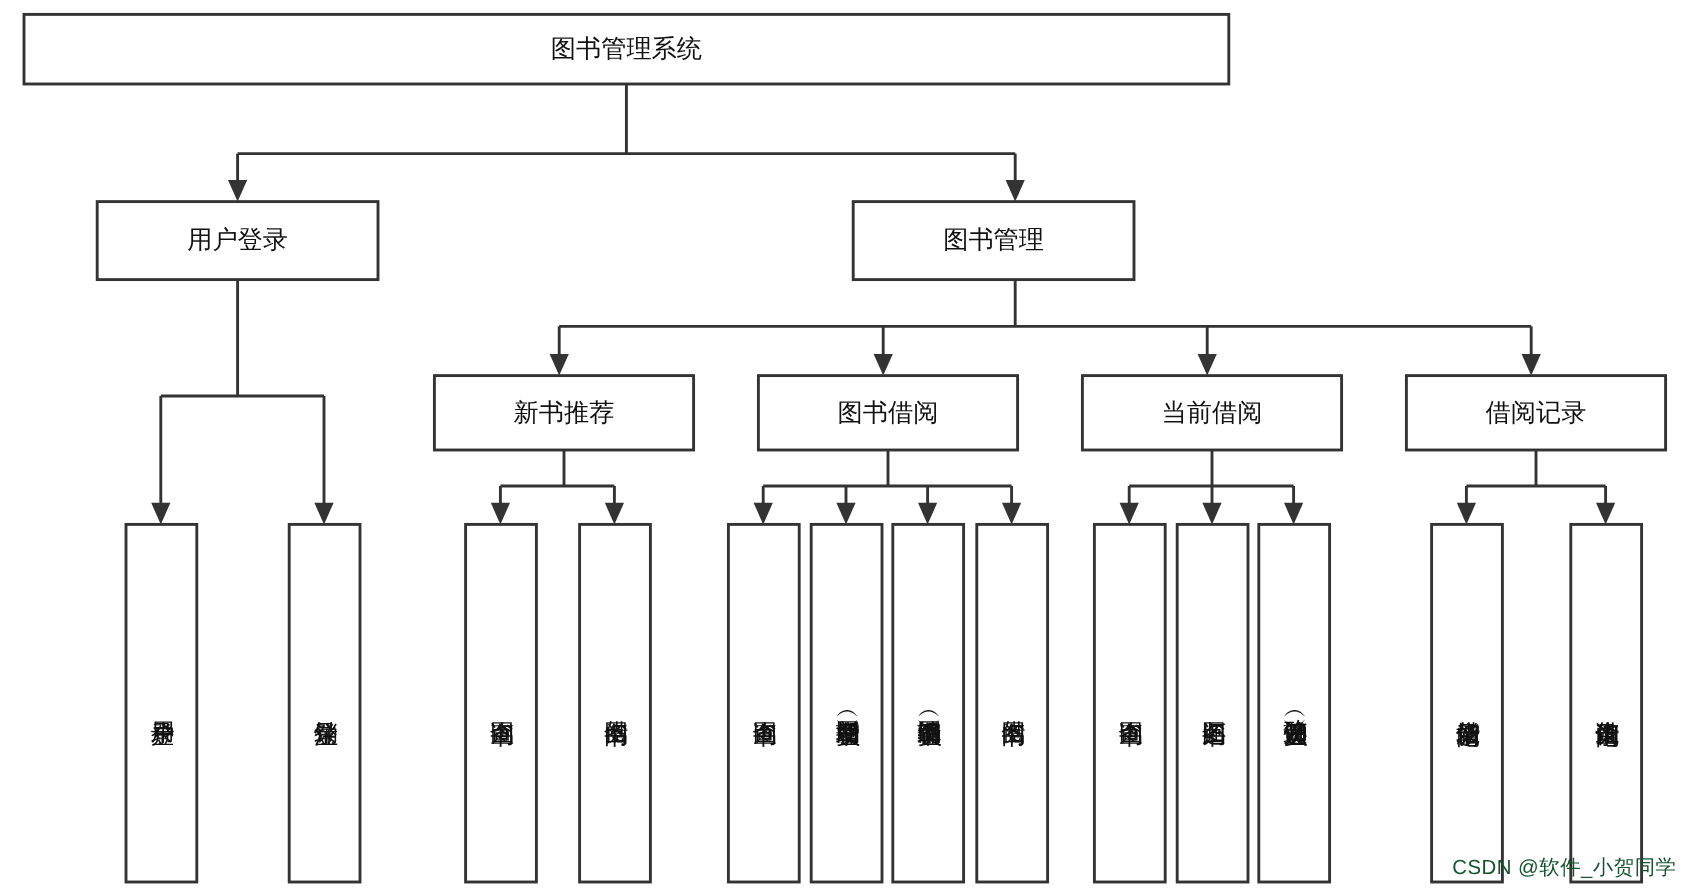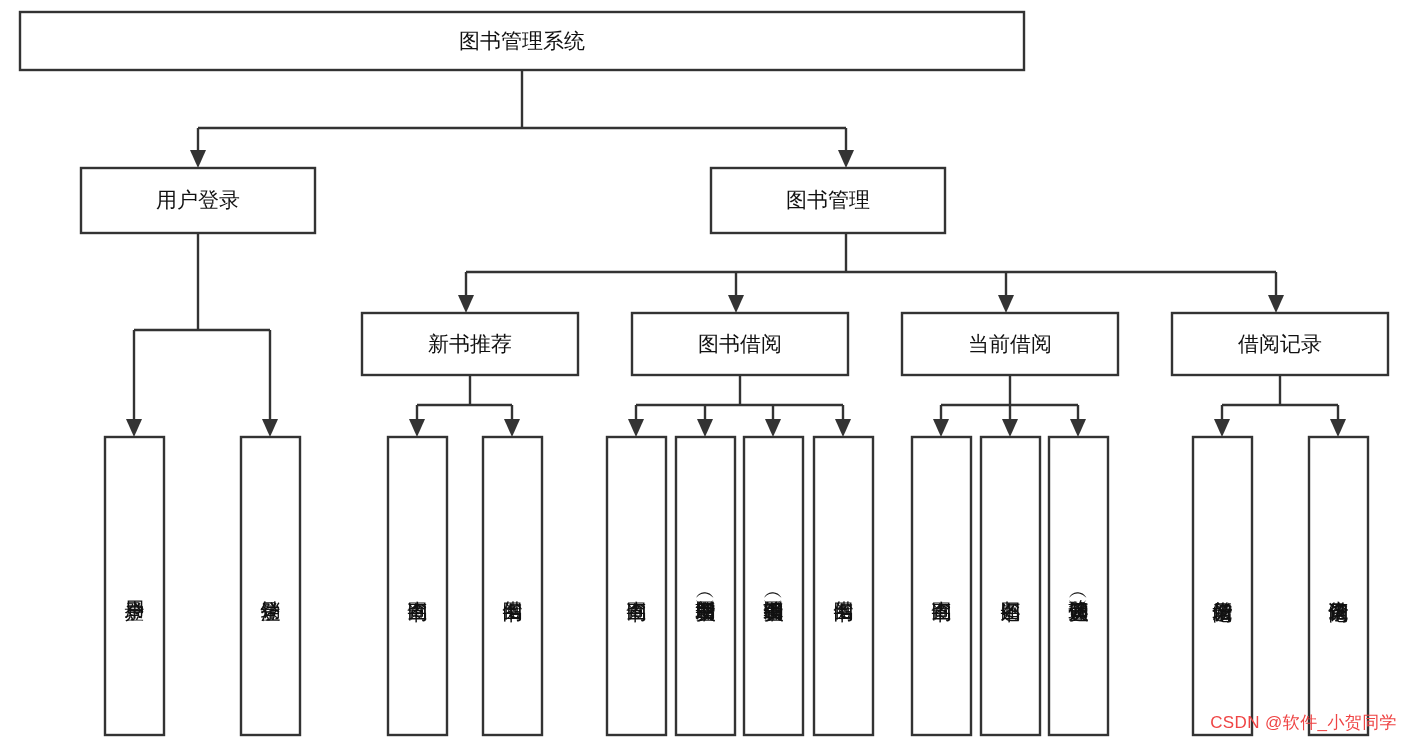--- a/index.html
+++ b/index.html
@@ -61,21 +61,21 @@
     letter-spacing: 0.5px;
     white-space: nowrap;
     pointer-events: none;
   }
   .watermark {
     position: absolute;
     right: 8px;
     bottom: 4px;
     font-family: "Liberation Sans", "DejaVu Sans", sans-serif;
     font-size: 17px;
-    color: #ef4444;
+    color: #14532d;
     letter-spacing: 0.4px;
     user-select: none;
   }
 </style>
 </head>
 <body>
 
 <div id="diagram-root">
 
   <svg id="flow-svg" viewBox="0 0 1405 747">

